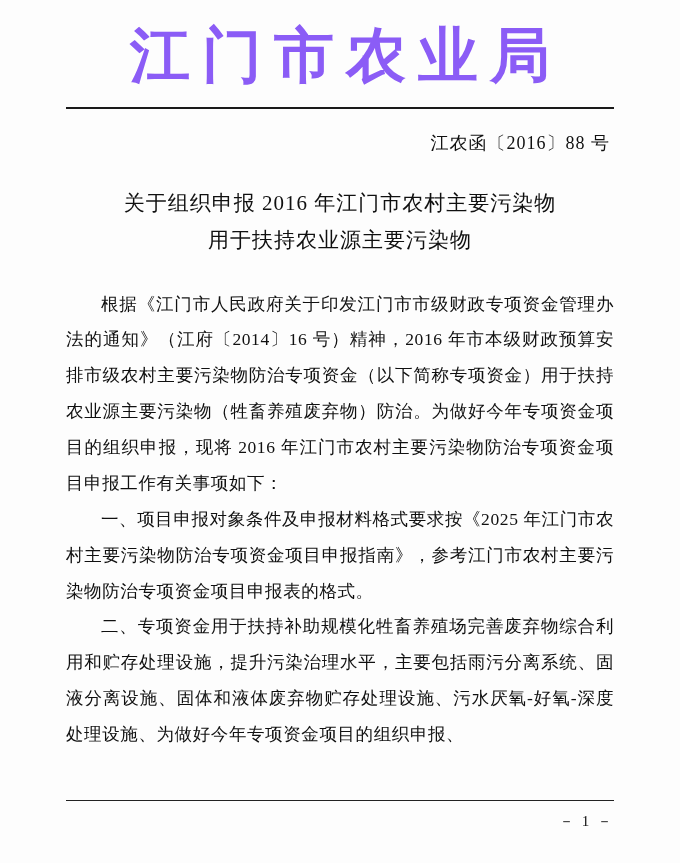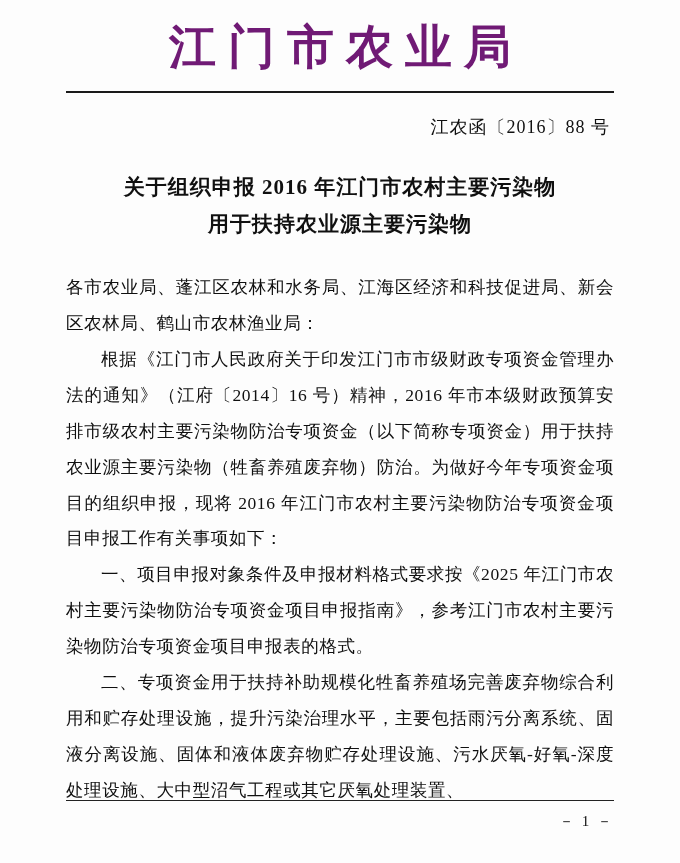--- a/index.html
+++ b/index.html
@@ -22,43 +22,43 @@
     padding: 0 66px;
     position: relative;
     background: #fdfdfd;
   }
   .masthead {
     text-align: center;
     padding-top: 18px;
   }
   .masthead-title {
     font-family: "DejaVu Serif", "Liberation Serif", serif;
-    font-size: 47px;
+    font-size: 60px;
     letter-spacing: 12px;
     font-weight: 700;
-    color: #701a75;
+    color: #8b5cf6;
     line-height: 1.25;
     white-space: nowrap;
     text-indent: 12px;
   }
   .masthead-rule {
     margin-top: 14px;
     border-top: 2.5px solid #1a1a1a;
     width: 100%;
   }
   .doc-number {
     text-align: right;
     font-size: 18px;
     margin-top: 22px;
     letter-spacing: 1px;
     padding-right: 4px;
   }
   .doc-title {
     text-align: center;
-    font-weight: 700;
+    font-weight: 400;
     font-size: 21px;
     line-height: 1.75;
     letter-spacing: 1px;
     margin-top: 30px;
     padding: 0 6px;
   }
   .doc-title .line {
     display: block;
   }
   .body-text {
@@ -100,22 +100,21 @@
   </div>
 
   <div class="doc-number">江农函〔2016〕88 号</div>
 
   <div class="doc-title">
     <span class="line">关于组织申报 2016 年江门市农村主要污染物</span>
     <span class="line">用于扶持农业源主要污染物</span>
   </div>
 
   <div class="body-text">
-    <p class="para">各市农业局、蓬江区农林和水务局、江海区经济和科技促进局、新会区农林局、鹤山市农林渔业局：</p>
     <p class="para indent">根据《江门市人民政府关于印发江门市市级财政专项资金管理办法的通知》（江府〔2014〕16 号）精神，2016 年市本级财政预算安排市级农村主要污染物防治专项资金（以下简称专项资金）用于扶持农业源主要污染物（牲畜养殖废弃物）防治。为做好今年专项资金项目的组织申报，现将 2016 年江门市农村主要污染物防治专项资金项目申报工作有关事项如下：</p>
     <p class="para indent">一、项目申报对象条件及申报材料格式要求按《2025 年江门市农村主要污染物防治专项资金项目申报指南》，参考江门市农村主要污染物防治专项资金项目申报表的格式。</p>
-    <p class="para indent">二、专项资金用于扶持补助规模化牲畜养殖场完善废弃物综合利用和贮存处理设施，提升污染治理水平，主要包括雨污分离系统、固液分离设施、固体和液体废弃物贮存处理设施、污水厌氧-好氧-深度处理设施、大中型沼气工程或其它厌氧处理装置、</p>
+    <p class="para indent">二、专项资金用于扶持补助规模化牲畜养殖场完善废弃物综合利用和贮存处理设施，提升污染治理水平，主要包括雨污分离系统、固液分离设施、固体和液体废弃物贮存处理设施、污水厌氧-好氧-深度处理设施、为做好今年专项资金项目的组织申报、</p>
   </div>
 
   <div class="footer-rule"></div>
   <div class="page-number">－ 1 －</div>
 
 </div>
 
 </body></html>

